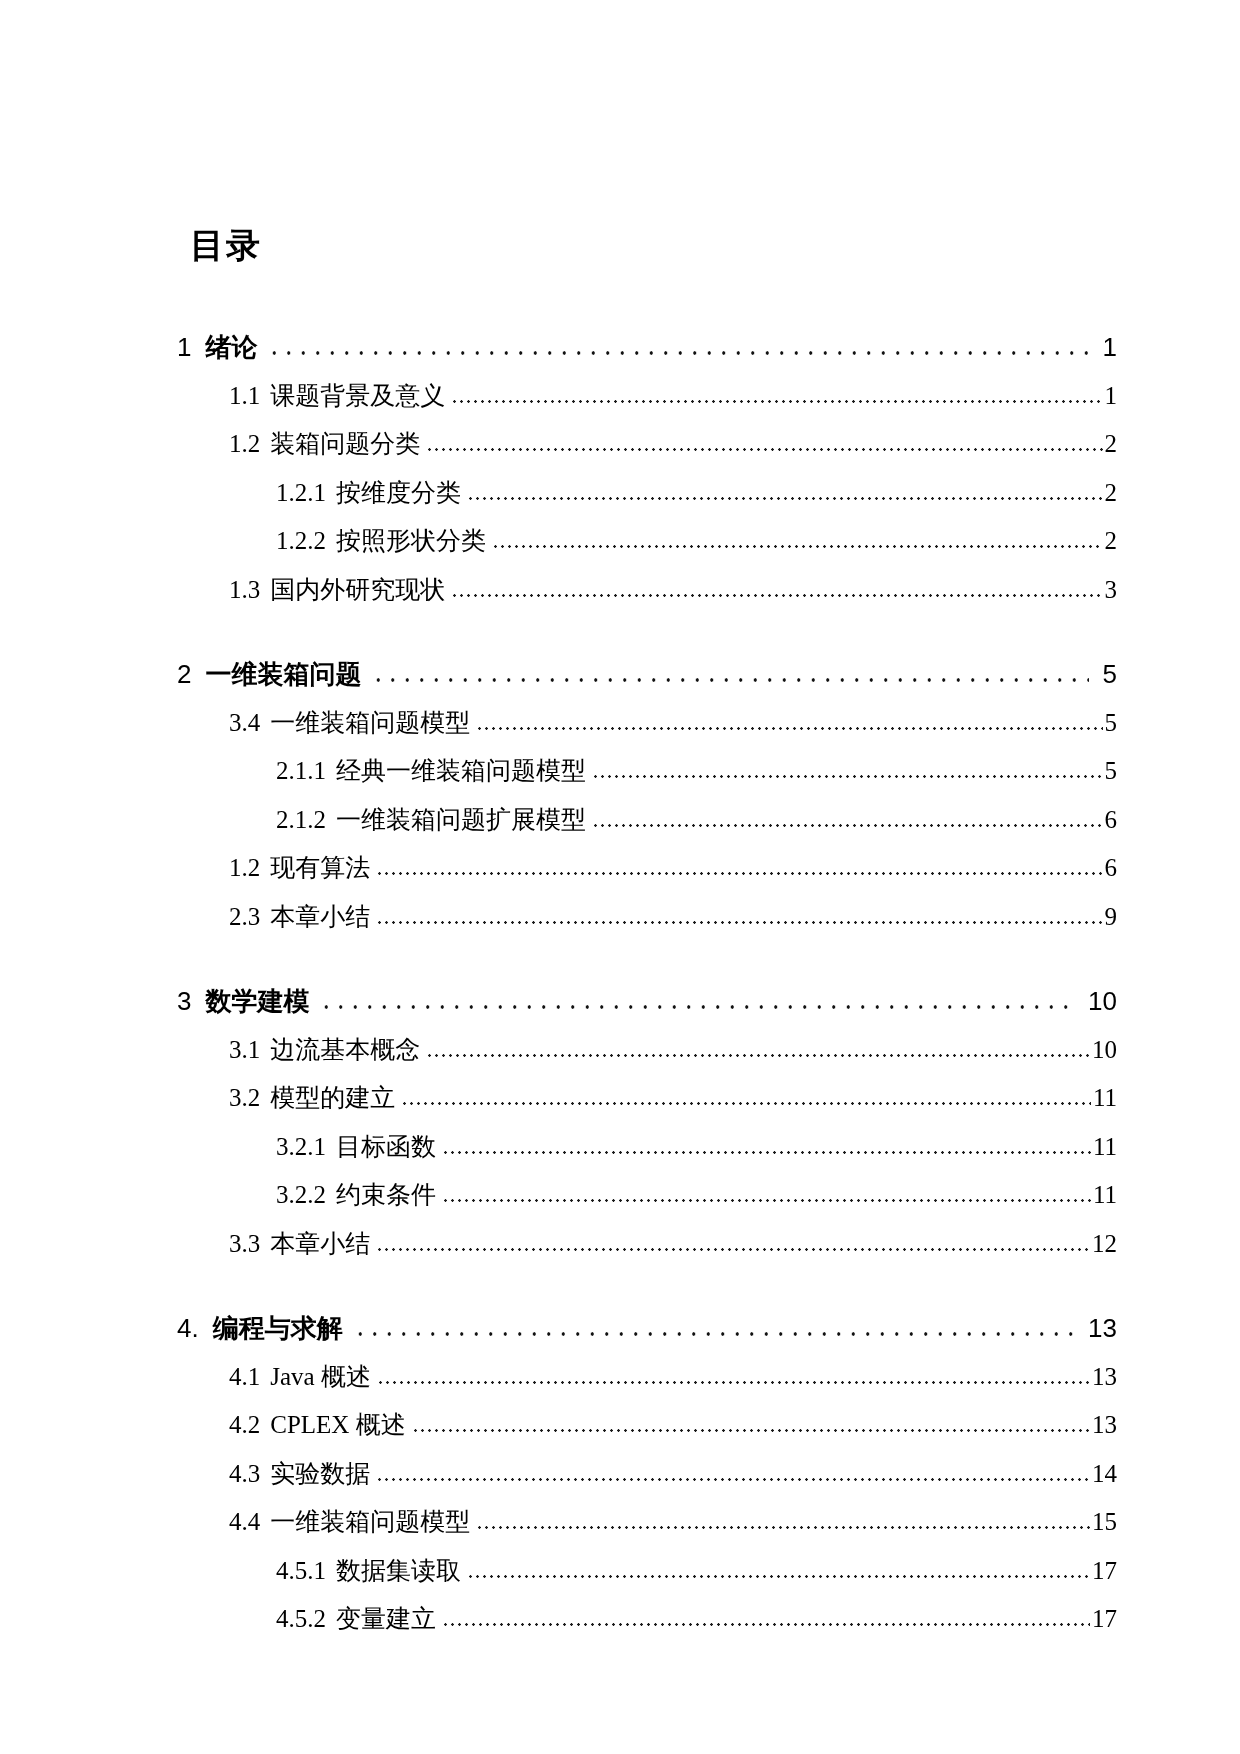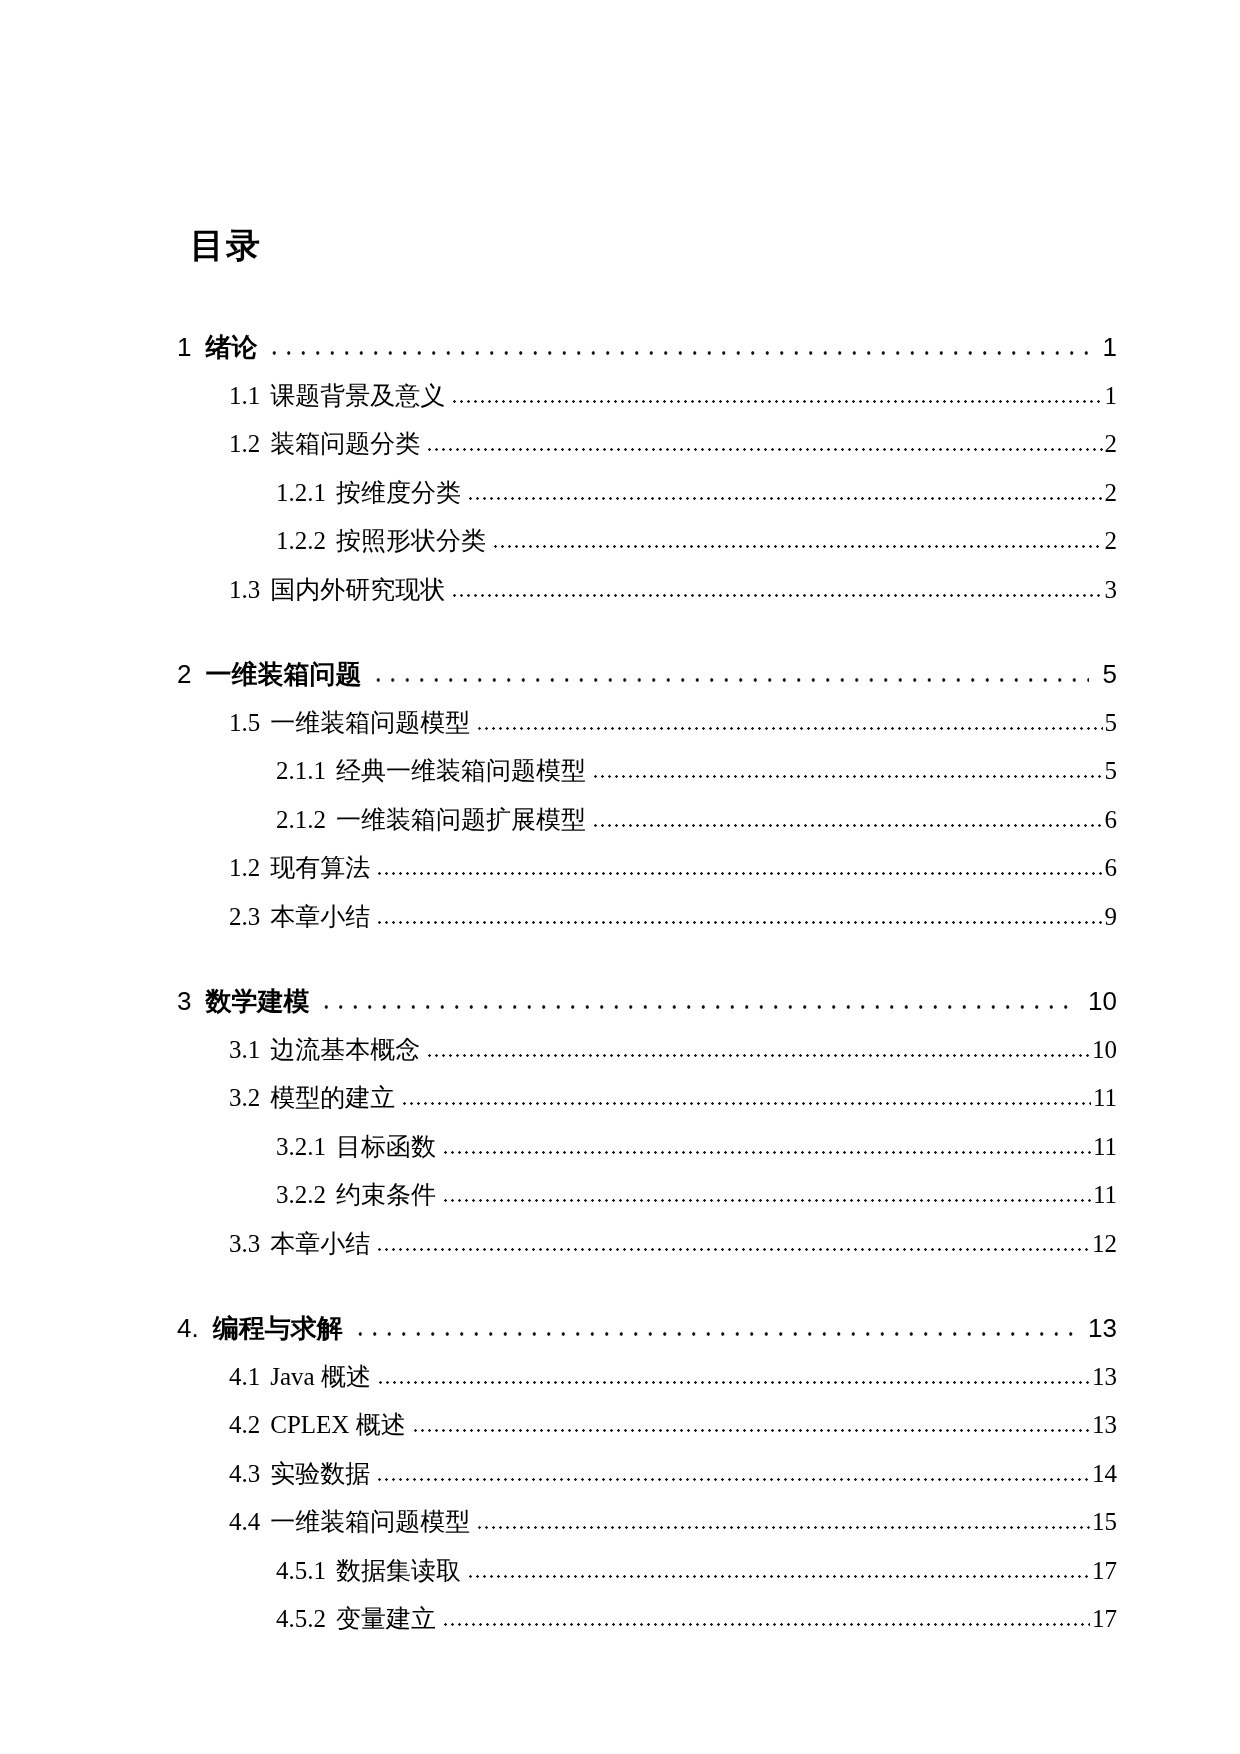--- a/index.html
+++ b/index.html
@@ -102,21 +102,21 @@
     <span class="toc-leader"></span>
     <span class="toc-page">3</span>
   </div>
       <div class="toc-row level-1 chapter">
     <span class="toc-num">2</span>
     <span class="toc-label">一维装箱问题</span>
     <span class="toc-leader"></span>
     <span class="toc-page">5</span>
   </div>
       <div class="toc-row level-2">
-    <span class="toc-num">1.5</span>
+    <span class="toc-num">3.4</span>
     <span class="toc-label">一维装箱问题模型</span>
     <span class="toc-leader"></span>
     <span class="toc-page">5</span>
   </div>
       <div class="toc-row level-3">
     <span class="toc-num">2.1.1</span>
     <span class="toc-label">经典一维装箱问题模型</span>
     <span class="toc-leader"></span>
     <span class="toc-page">5</span>
   </div>

